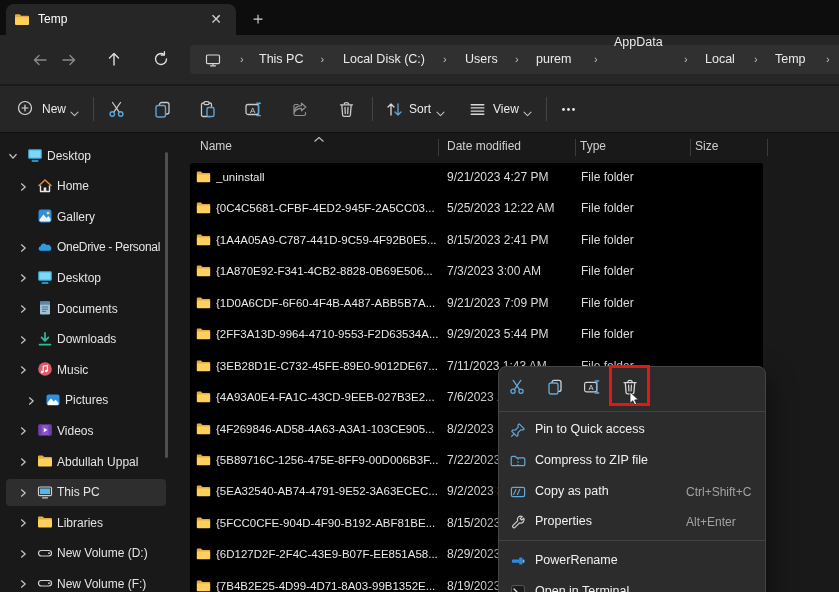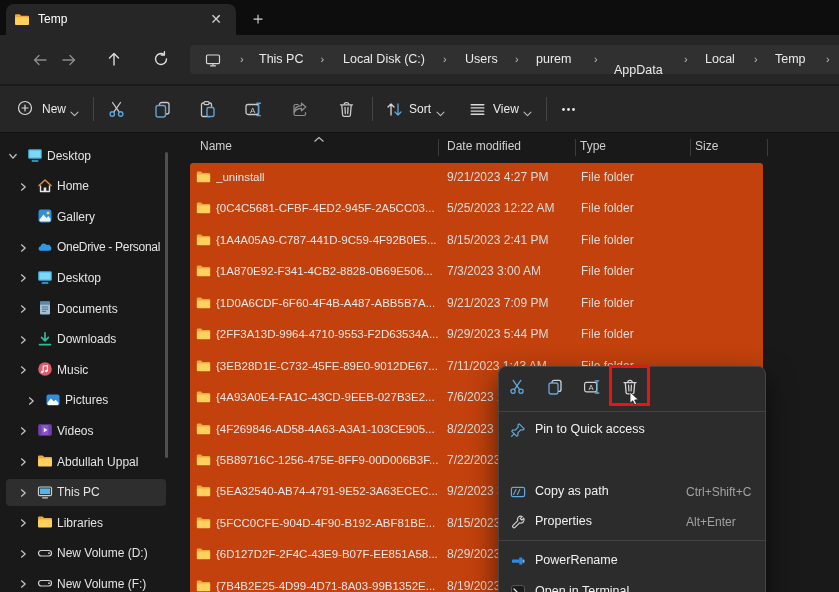--- a/index.html
+++ b/index.html
@@ -30,21 +30,21 @@
 .side-item { position:absolute; left:0; width:183px; height:30px; }
 .side-item .chev { position:absolute; left:18px; top:9px; }
 .side-item .txt { position:absolute; left:57px; top:7.5px; font-size:12px; color:#e4e4e4; white-space:nowrap; }
 .side-item .ic { position:absolute; left:37px; top:6px; width:16px; height:16px; }
 #sel-pill { position:absolute; left:6px; top:479px; width:160px; height:27px; background:#2e2e2e; border-radius:4px; }
 #side-scroll { position:absolute; left:165px; top:152px; width:3px; height:306px; background:#4f4f4f; border-radius:2px; }
 
 #lhead { position:absolute; left:183px; top:133px; width:656px; height:27px; }
 .hsep { position:absolute; top:6px; width:1px; height:17px; background:#3c3c3c; }
 .hlabel { position:absolute; top:6px; font-size:12px; color:#cfcfcf; }
-.row { position:absolute; left:190px; width:573px; height:40px; background:#c2410c; border-radius:3px; }
+.row { position:absolute; left:190px; width:573px; height:40px; background:#000000; border-radius:3px; }
 .row .fi { position:absolute; left:6px; top:7px; }
 .row .nm { position:absolute; left:26px; top:8px; width:233px; font-size:11.5px; color:#e8e8e8;
   white-space:nowrap; overflow:hidden; }
 .row .dt { position:absolute; left:257px; top:7px; font-size:12px; color:#dcdcdc; white-space:nowrap; }
 .row .ty { position:absolute; left:391px; top:7px; font-size:12px; color:#dcdcdc; }
 
 #menu { position:absolute; left:498px; top:366px; width:268px; height:260px; background:#2c2c2c;
   border:1px solid #454545; border-radius:8px; box-shadow:0 12px 28px rgba(0,0,0,0.6); }
 #msep1 { position:absolute; left:0px; top:44px; width:266px; height:1px; background:#424242; }
 #msep2 { position:absolute; left:0px; top:173px; width:266px; height:1px; background:#424242; }
@@ -84,21 +84,21 @@
 <div id="crumb"></div>
 <span class="abs" style="left:205px;top:52px;"><svg width="16" height="16" viewBox="0 0 16 16">
       <rect x="1.5" y="3" width="13" height="8.6" rx="1.2" stroke="#d8d8d8" stroke-width="1.2" fill="none"></rect>
       <path d="M5.5 13.8 L10.5 13.8" stroke="#d8d8d8" stroke-width="1.2" stroke-linecap="round"></path>
       <path d="M8 11.8 L8 13.6" stroke="#d8d8d8" stroke-width="1.2"></path>
     </svg></span>
 <span class="bc" style="left:259px;top:52px;">This PC</span>
 <span class="bc" style="left:343px;top:52px;">Local Disk (C:)</span>
 <span class="bc" style="left:465px;top:52px;">Users</span>
 <span class="bc" style="left:536px;top:52px;">purem</span>
-<span class="bc" style="left:614px;top:35px;margin-top:28px;">AppData</span>
+<span class="bc" style="left:614px;top:35px;">AppData</span>
 <span class="bc" style="left:705px;top:52px;">Local</span>
 <span class="bc" style="left:775px;top:52px;">Temp</span>
 <span class="bsep" style="left:240px;top:53px;">›</span>
 <span class="bsep" style="left:320.5px;top:53px;">›</span>
 <span class="bsep" style="left:443px;top:53px;">›</span>
 <span class="bsep" style="left:515px;top:53px;">›</span>
 <span class="bsep" style="left:594px;top:53px;">›</span>
 <span class="bsep" style="left:684px;top:53px;">›</span>
 <span class="bsep" style="left:754px;top:53px;">›</span>
 <span class="bsep" style="left:826px;top:53px;">›</span>
@@ -484,20 +484,27 @@
         <path d="M7.6 7.2 L7.9 13 M10.4 7.2 L10.1 13" stroke="#d6d6d6" stroke-width="1.2" stroke-linecap="round"></path>
       </svg></span>
 <div id="msep1"></div>
     <div id="msep2"></div>
 <div class="mi" style="top:48.0px;">
       <span class="mic"><svg width="16" height="16" viewBox="0 0 16 16">
           <path d="M9.2 1.8 L14.2 6.8 L13 8 L10.8 7.8 L8 10.6 L7.8 13.6 L6.6 14.2 L1.8 9.4 L2.4 8.2 L5.4 8 L8.2 5.2 L8 3 Z" stroke="#63a9da" stroke-width="1.2" fill="none" stroke-linejoin="round"></path>
           <path d="M4.2 11.8 L1.6 14.4" stroke="#63a9da" stroke-width="1.2" stroke-linecap="round"></path>
         </svg></span>
       <span class="mtx">Pin to Quick access</span>
+    </div>
+<div class="mi" style="top:79.0px;">
+      <span class="mic"><svg width="16" height="16" viewBox="0 0 16 16">
+          <path d="M1.2 4.6 Q1.2 3.3 2.5 3.3 L5.2 3.3 L6.7 4.9 L13.5 4.9 Q14.8 4.9 14.8 6.2 L14.8 11.4 Q14.8 12.7 13.5 12.7 L2.5 12.7 Q1.2 12.7 1.2 11.4 Z" stroke="#63a9da" stroke-width="1.2" fill="none"></path>
+          <path d="M8 5.2 L8 12.4" stroke="#63a9da" stroke-width="1.2" stroke-dasharray="1.6 1.4"></path>
+        </svg></span>
+      <span class="mtx">Compress to ZIP file</span>
     </div>
 <div class="mi" style="top:140.0px;">
       <span class="mic"><svg width="16" height="16" viewBox="0 0 16 16">
           <path d="M13.8 4.2 Q14.8 6.4 13.2 8 Q11.7 9.5 9.6 8.8 L5 13.4 Q4 14.4 3 13.4 Q2 12.4 3 11.4 L7.6 6.8 Q6.9 4.7 8.4 3.2 Q10 1.6 12.2 2.6 L10.2 4.6 L11.8 6.2 Z" stroke="#cfcfcf" stroke-width="1.2" fill="none" stroke-linejoin="round"></path>
         </svg></span>
       <span class="mtx">Properties</span>
       <span class="msc">Alt+Enter</span>
     </div>
 <div class="mi" style="top:109.7px;">
       <span class="mic"><svg width="16" height="16" viewBox="0 0 16 16">

